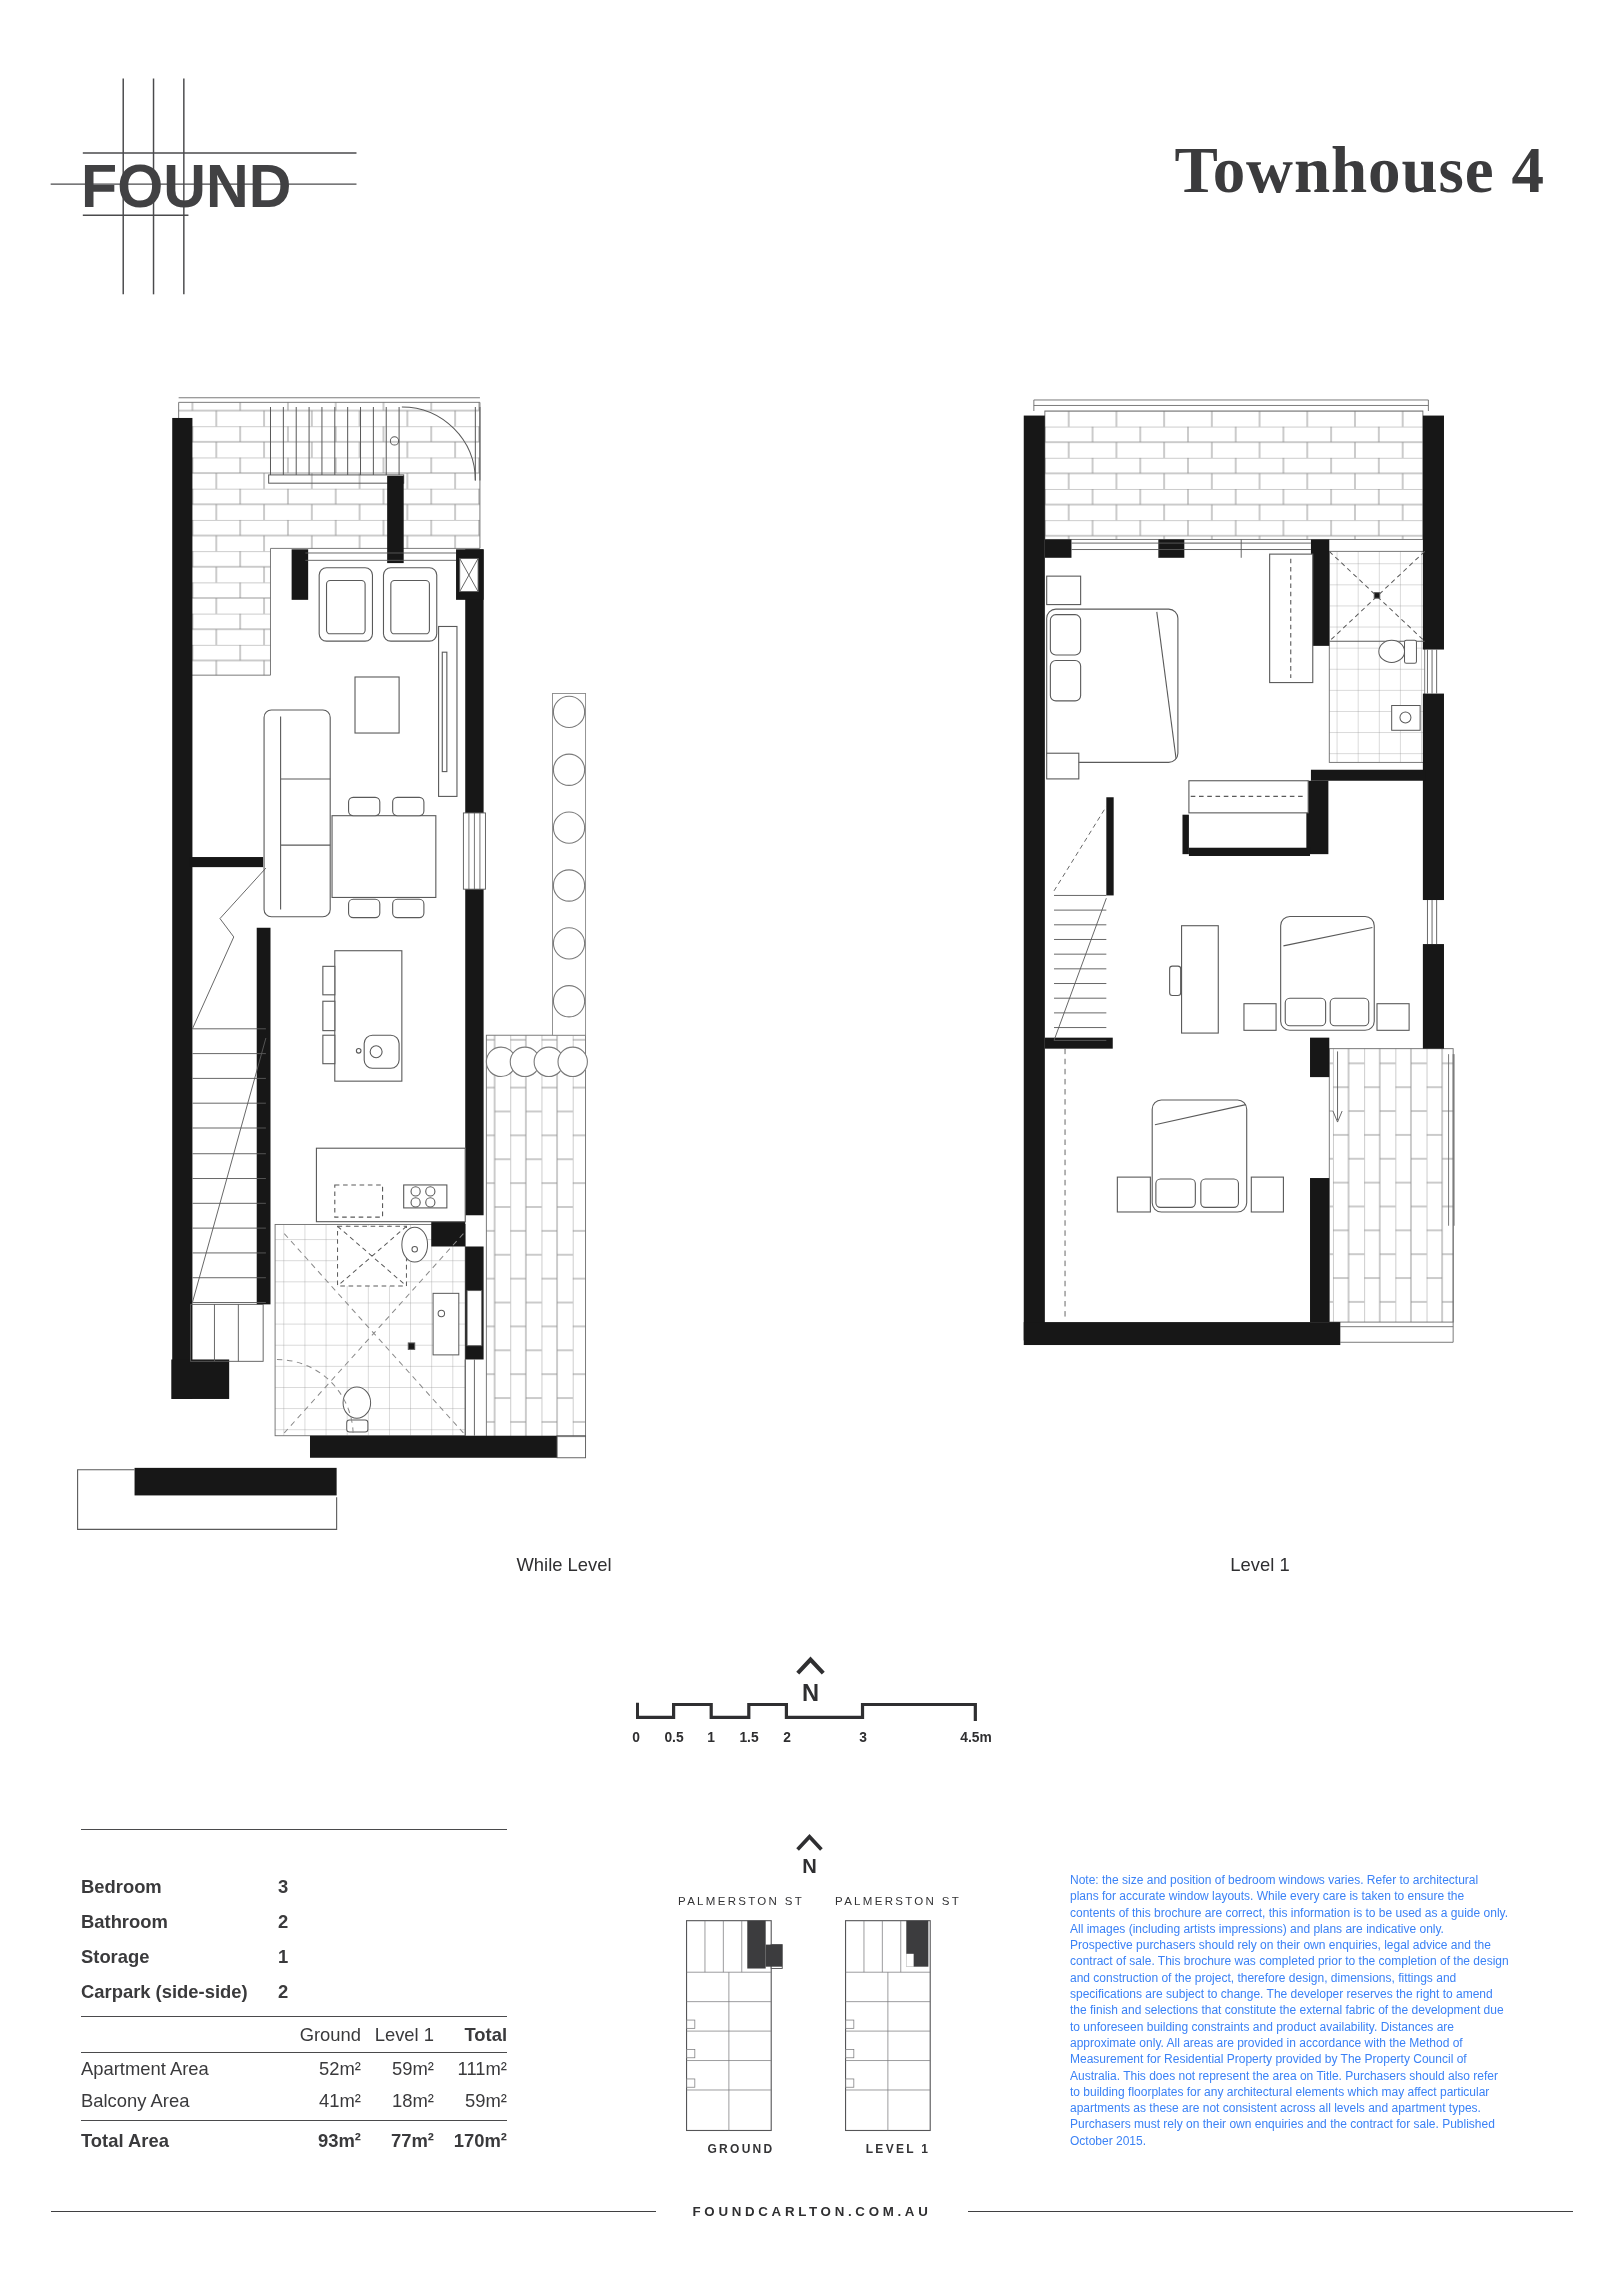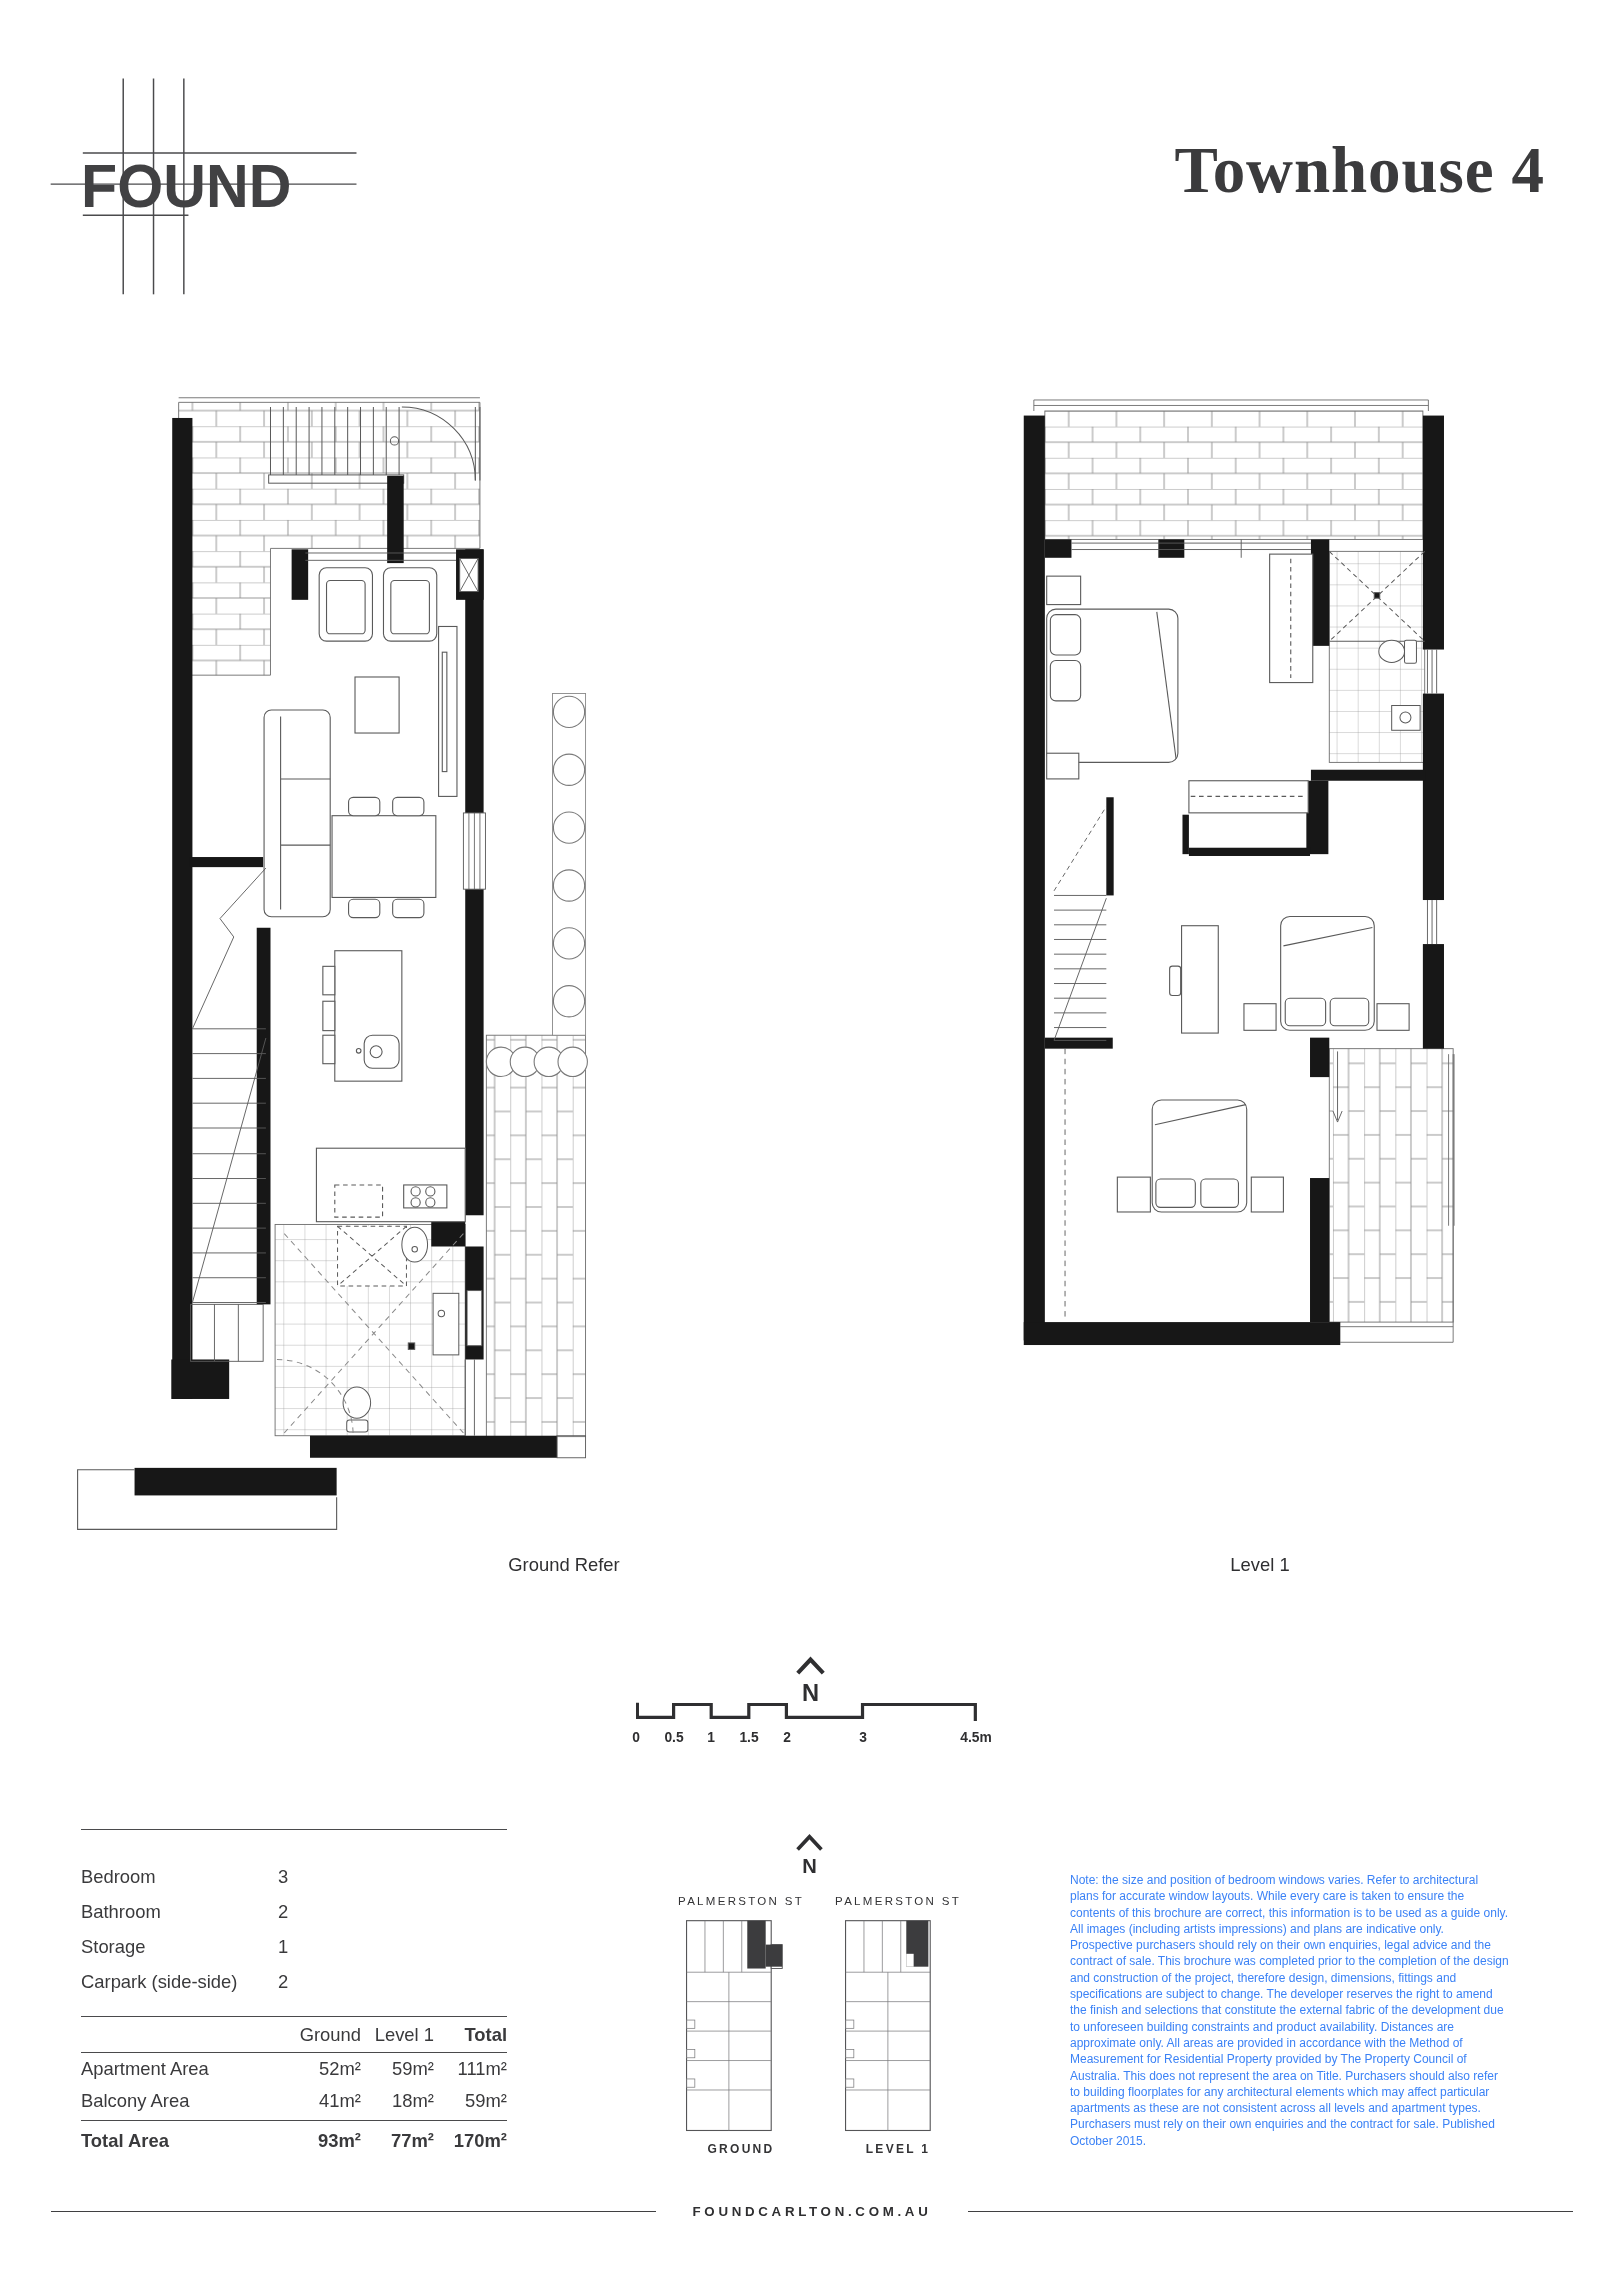--- a/index.html
+++ b/index.html
@@ -26,21 +26,21 @@
   .plan-caption.ground{left:463px;top:1554px;}
   .plan-caption.level1{left:1159px;top:1554px;}
 
   
   .scale-labels{left:636px;top:1730px;width:342px;height:20px;}
   .scale-labels span{
     position:absolute;transform:translateX(-50%);font-size:13.8px;font-weight:700;color:#2f2f31;white-space:nowrap;
   }
 
   
-  .features{left:81px;top:1829px;width:426px;border-top:1.4px solid #4a4a4c;padding-top:29px;}
+  .features{left:81px;top:1829px;width:426px;border-top:1.4px solid #4a4a4c;padding-top:39px;font-weight:bold;}
   .frow{display:grid;grid-template-columns:197px 1fr;font-size:18.4px;line-height:35px;}
   .areas{left:81px;top:2016px;width:426px;border-top:1.4px solid #4a4a4c;}
   .arow{display:grid;grid-template-columns:1fr 84px 73px 73px;font-size:18.4px;}
   .arow span:nth-child(n+2){text-align:right;}
   .arow.head{line-height:35px;border-bottom:1.4px solid #4a4a4c;}
   .arow.head .b{font-weight:700;}
   .arow.data{line-height:32px;}
   .arow.data .b{font-weight:400;}
   .arow.total{line-height:39px;border-top:1.4px solid #4a4a4c;margin-top:2.8px;font-weight:700;}
 
@@ -276,21 +276,21 @@
 
   <g stroke="#5a5a5a" stroke-width="1" fill="none">
     <path d="M36,545H93 M36,561H93 M36,577H93 M36,593H93 M36,609H93 M36,625H93 M36,641H93 M36,657H93 M36,673H93 M36,689H93 M36,703H93"></path>
     <path d="M36,703 L93,548"></path>
     <path d="M36,540 L93,448" stroke-dasharray="5,4"></path>
     <path d="M48,712 V1005" stroke-dasharray="6,5"></path>
     <path d="M345,715 V790 M340,780 L345,792 L350,780"></path>
   </g>
 </svg>
 
-<div class="abs plan-caption ground">Ground Refer</div>
+<div class="abs plan-caption ground">While Level</div>
 <div class="abs plan-caption level1">Level 1</div>
 
 <svg class="abs" style="left:792px;top:1655px;" width="37" height="51" viewBox="0 0 40 56">
   <polyline points="6,20 20,5 34,20" stroke="#2f2f31" stroke-width="4.5" fill="none"></polyline>
   <text x="20" y="50" text-anchor="middle" font-size="26" font-weight="bold" fill="#2f2f31">N</text>
 </svg>
 
 <svg class="abs" style="left:636px;top:1697px;" width="343" height="26" viewBox="0 0 374 28">
   <path d="M1.5,6 V22 H41 V8 H82 V22 H123 V8 H164 V22 H247 V8 H370 V26" stroke="#2f2f31" stroke-width="3.5" fill="none"></path>
 </svg>

